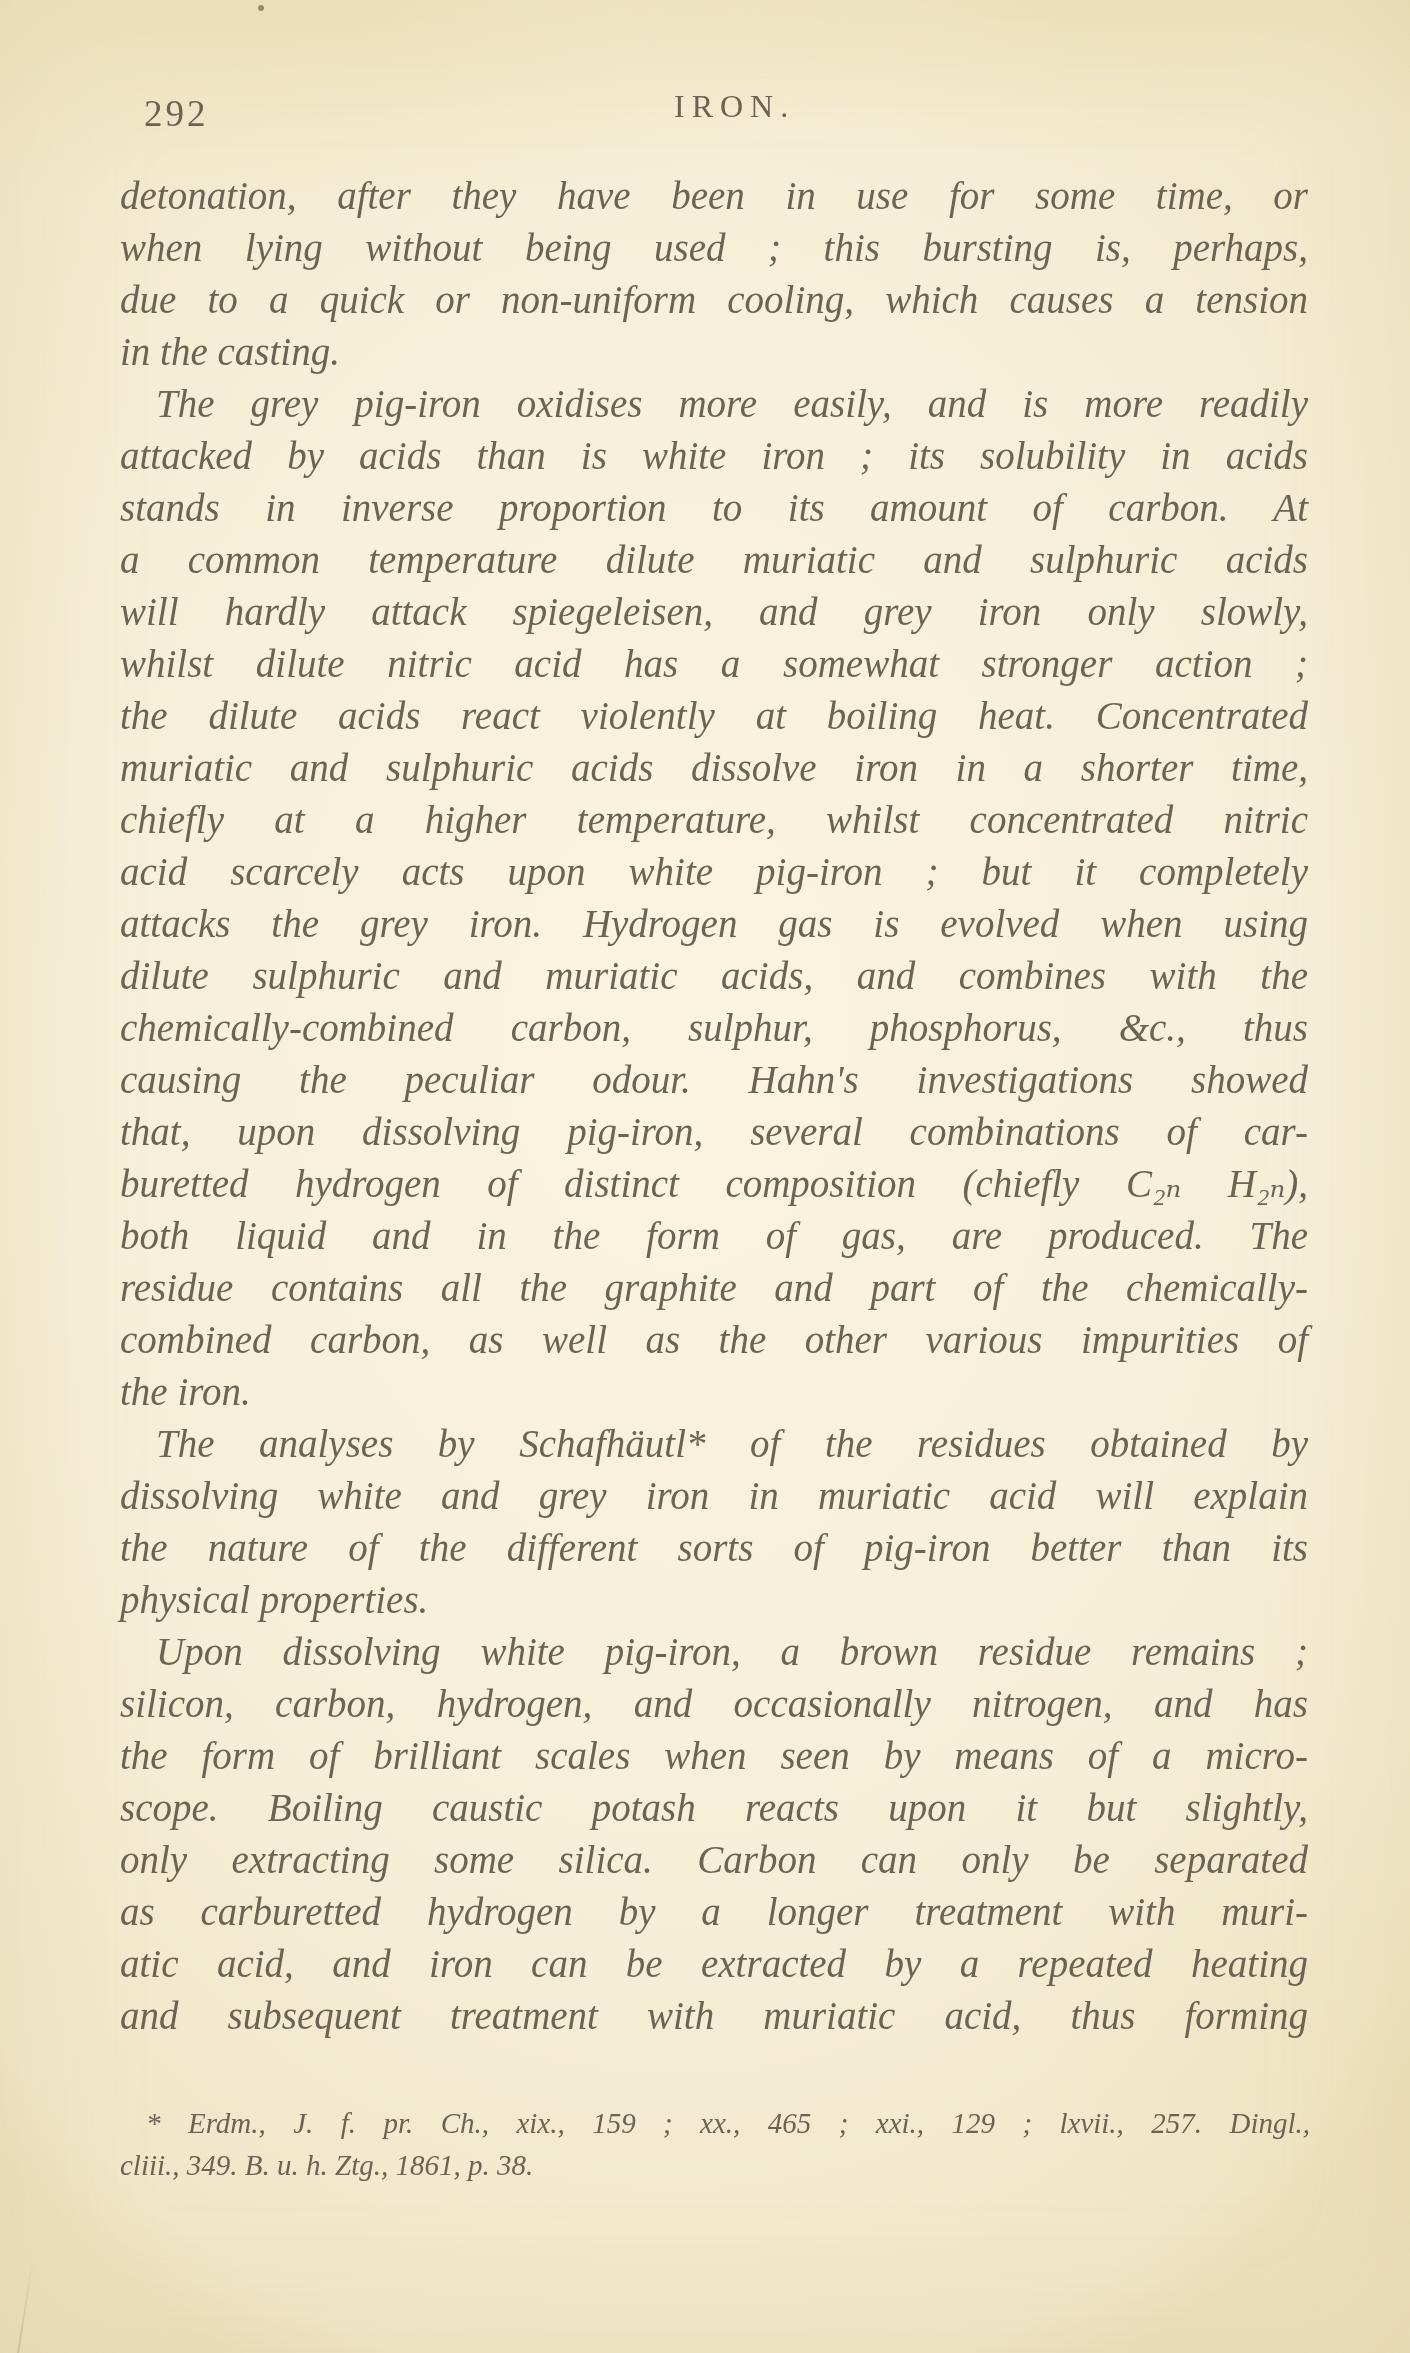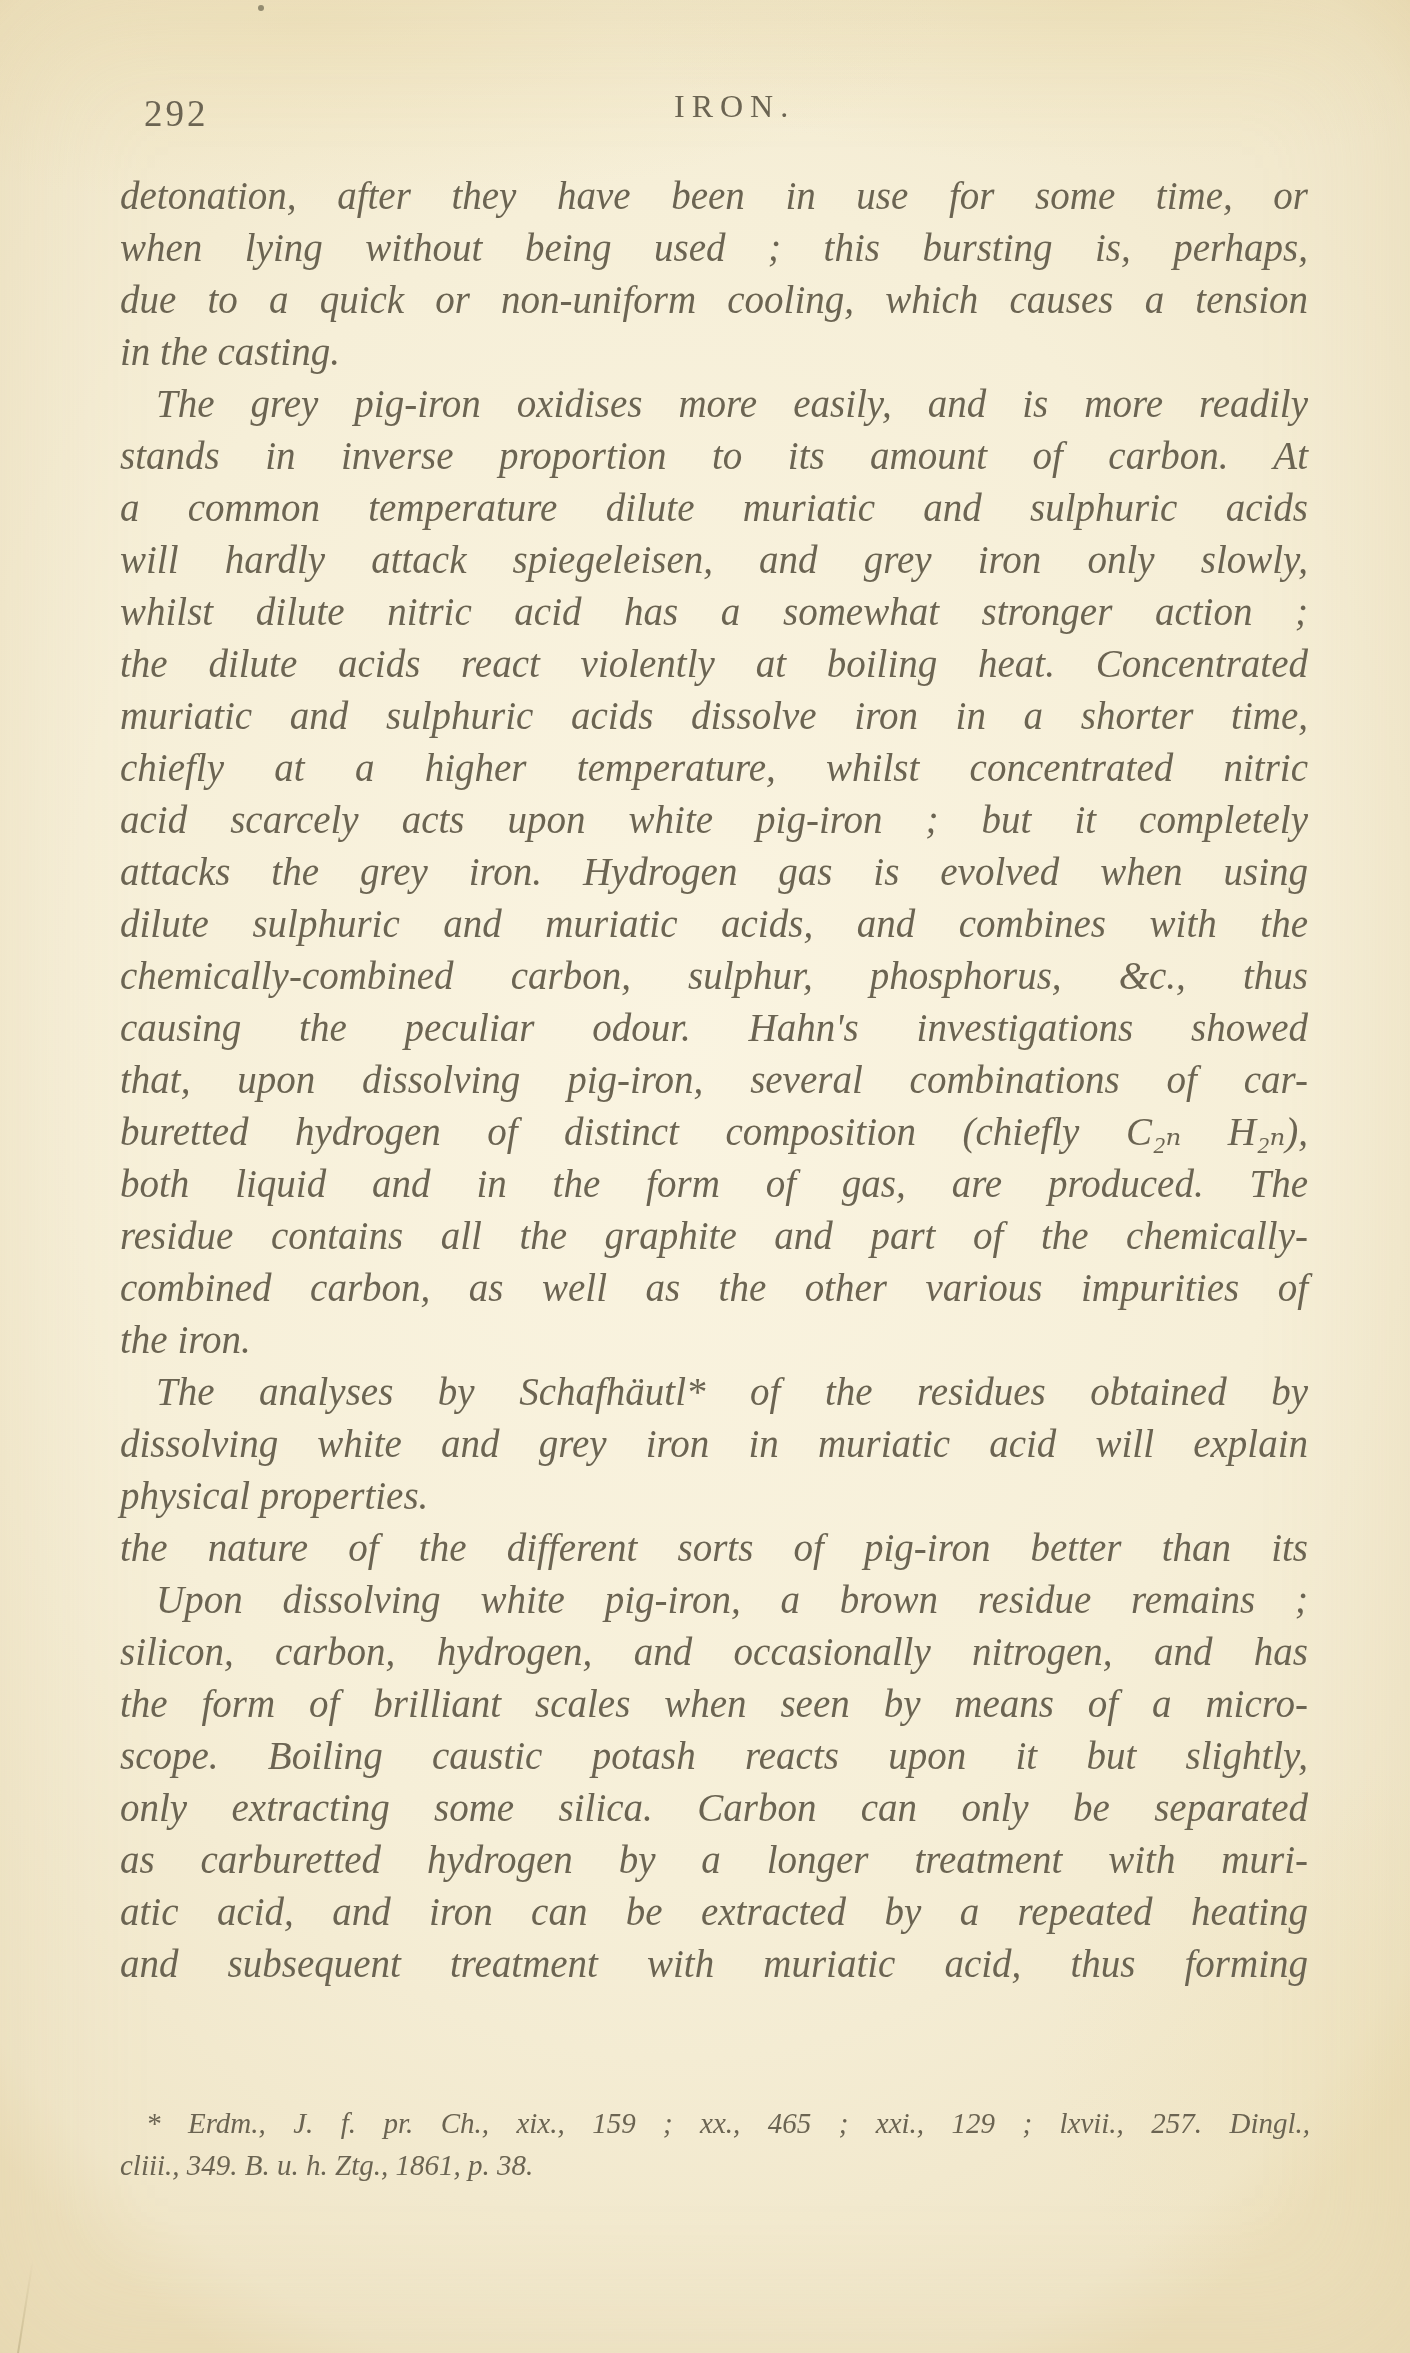--- a/index.html
+++ b/index.html
@@ -92,20 +92,21 @@
 
   <div class="body-text" id="body-text">
       <div class="para">
         <div class="line">detonation, after they have been in use for some time, or</div>
         <div class="line">when lying without being used ; this bursting is, perhaps,</div>
         <div class="line">due to a quick or non-uniform cooling, which causes a tension</div>
         <div class="line last">in the casting.</div>
       </div>
       <div class="para">
         <div class="line indent">The grey pig-iron oxidises more easily, and is more readily</div>
+        <div class="line">attacked by acids than is white iron ; its solubility in acids</div>
         <div class="line">stands in inverse proportion to its amount of carbon. At</div>
         <div class="line">a common temperature dilute muriatic and sulphuric acids</div>
         <div class="line">will hardly attack spiegeleisen, and grey iron only slowly,</div>
         <div class="line">whilst dilute nitric acid has a somewhat stronger action ;</div>
         <div class="line">the dilute acids react violently at boiling heat. Concentrated</div>
         <div class="line">muriatic and sulphuric acids dissolve iron in a shorter time,</div>
         <div class="line">chiefly at a higher temperature, whilst concentrated nitric</div>
         <div class="line">acid scarcely acts upon white pig-iron ; but it completely</div>
         <div class="line">attacks the grey iron. Hydrogen gas is evolved when using</div>
         <div class="line">dilute sulphuric and muriatic acids, and combines with the</div>
@@ -114,22 +115,22 @@
         <div class="line">that, upon dissolving pig-iron, several combinations of car-</div>
         <div class="line">buretted hydrogen of distinct composition (chiefly C₂ₙ H₂ₙ),</div>
         <div class="line">both liquid and in the form of gas, are produced. The</div>
         <div class="line">residue contains all the graphite and part of the chemically-</div>
         <div class="line">combined carbon, as well as the other various impurities of</div>
         <div class="line last">the iron.</div>
       </div>
       <div class="para">
         <div class="line indent">The analyses by Schafhäutl* of the residues obtained by</div>
         <div class="line">dissolving white and grey iron in muriatic acid will explain</div>
+        <div class="line">the nature of the different sorts of pig-iron better than its</div>
         <div class="line last">physical properties.</div>
-        <div class="line">the nature of the different sorts of pig-iron better than its</div>
       </div>
       <div class="para">
         <div class="line indent">Upon dissolving white pig-iron, a brown residue remains ;</div>
         <div class="line">silicon, carbon, hydrogen, and occasionally nitrogen, and has</div>
         <div class="line">the form of brilliant scales when seen by means of a micro-</div>
         <div class="line">scope. Boiling caustic potash reacts upon it but slightly,</div>
         <div class="line">only extracting some silica. Carbon can only be separated</div>
         <div class="line">as carburetted hydrogen by a longer treatment with muri-</div>
         <div class="line">atic acid, and iron can be extracted by a repeated heating</div>
         <div class="line">and subsequent treatment with muriatic acid, thus forming</div>

